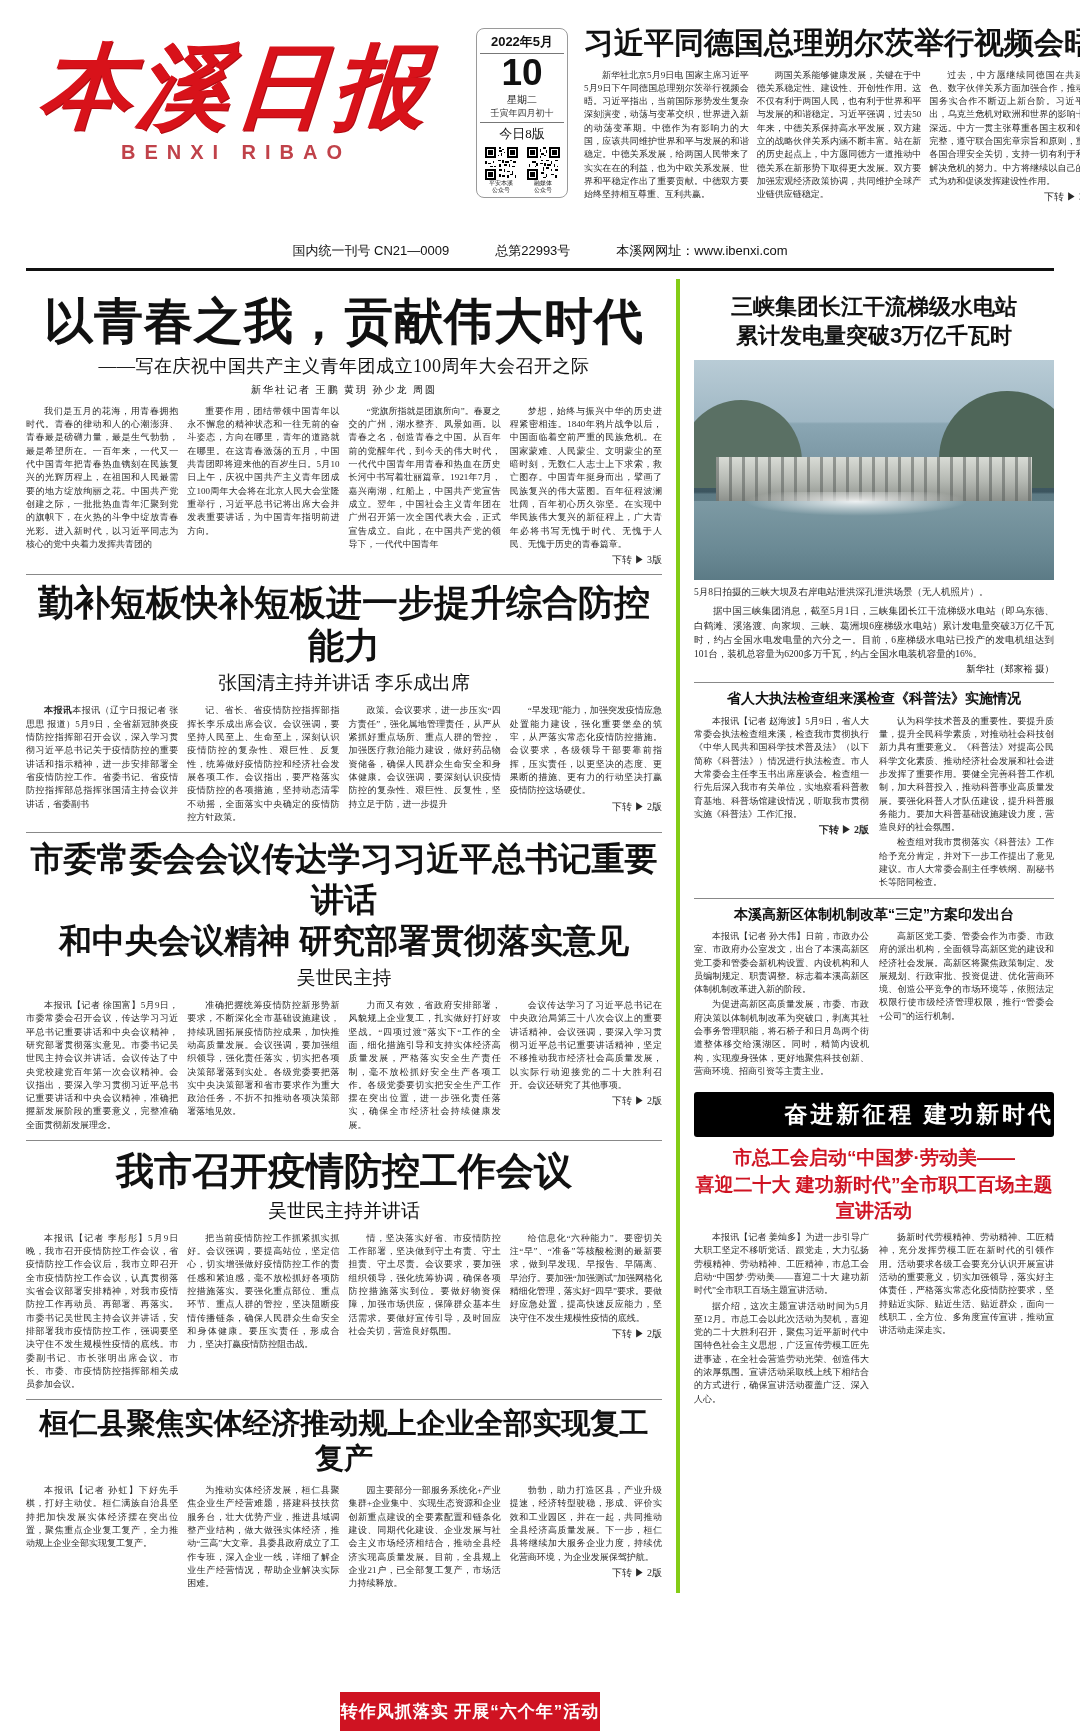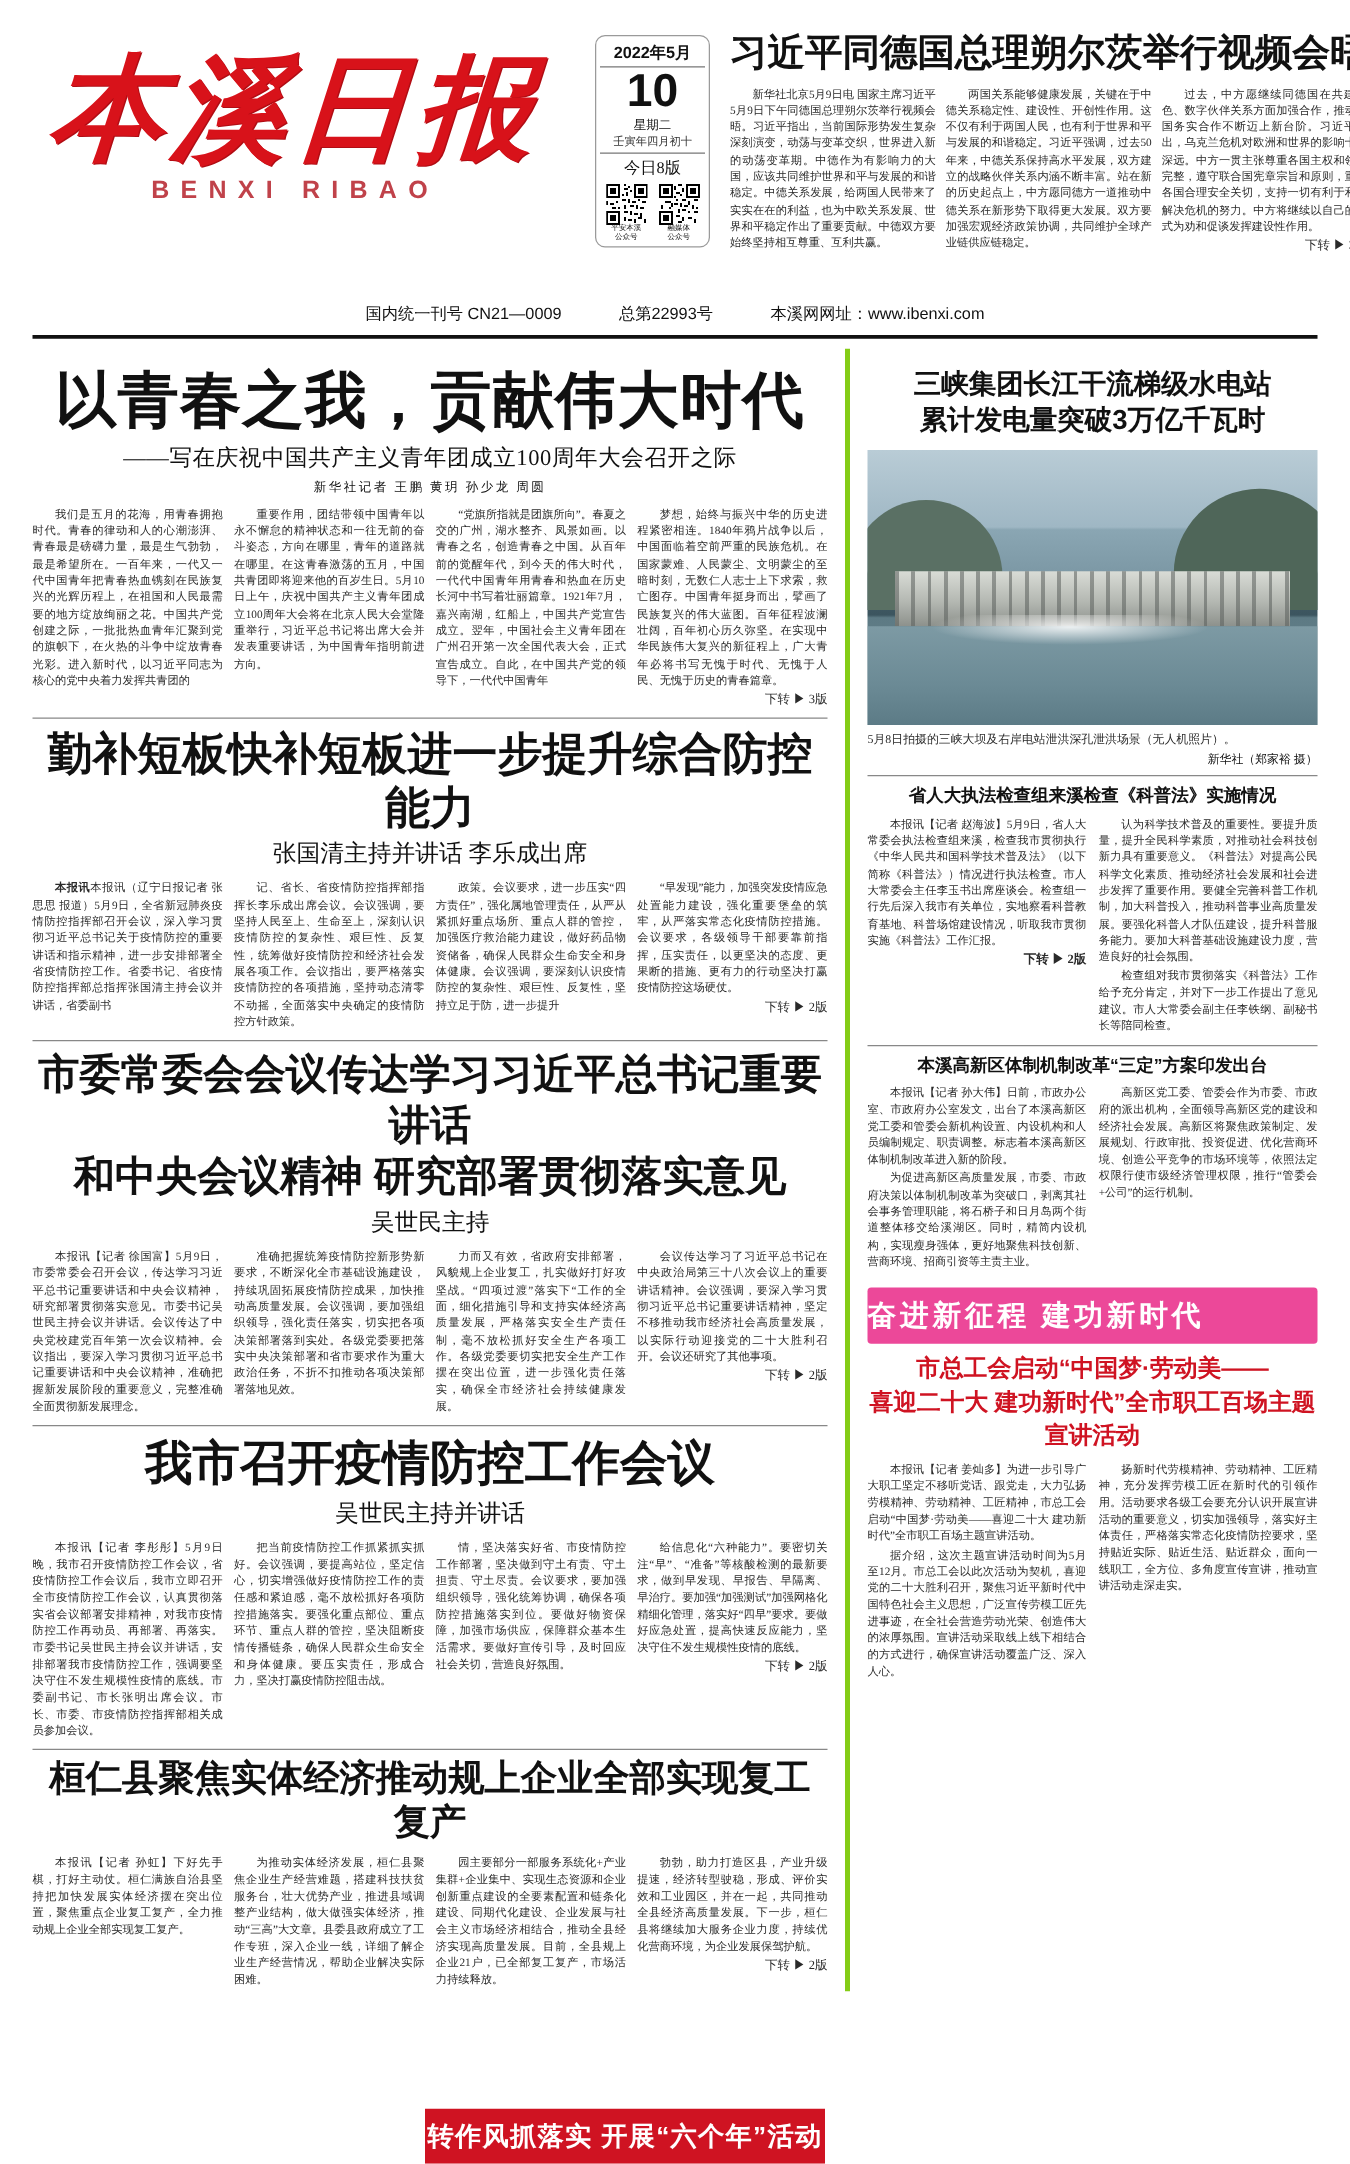--- a/index.html
+++ b/index.html
@@ -142,35 +142,35 @@
     background:radial-gradient(ellipse at 50% 40%, rgba(255,255,255,.85), rgba(255,255,255,0) 70%); }
   .hill-l { position:absolute; left:-4%; top:18%; width:34%; height:40%;
     background:#5a7064; border-radius:50% 50% 10% 10%/70% 70% 10% 10%; }
   .hill-r { position:absolute; right:-6%; top:14%; width:38%; height:44%;
     background:#4f6659; border-radius:50% 50% 10% 10%/70% 70% 10% 10%; }
   .photo-cap { font-size:9.5px; line-height:1.5; text-align:justify; margin-top:5px; color:#2a2a2a; }
   .credit { text-align:right; font-size:9.5px; margin-top:2px; }
 
   
   .red-banner {
-    margin-top:12px; background:#ec4899; color:#fff;
+    margin-top:12px; background:#000000; color:#fff;
     font-family:"Liberation Sans", sans-serif; font-weight:bold;
-    font-size:23px; text-align:left; letter-spacing:3px;
+    font-size:23px; text-align:right; letter-spacing:3px;
     padding:7px 0; border-radius:3px;
   }
   .red-head {
     font-family:"Liberation Sans", sans-serif; font-weight:bold;
     color:#cf1322; font-size:19px; text-align:center; line-height:1.38; margin-top:8px;
   }
 
   .bottom-red {
-    position:absolute; left:340px; bottom:0px; width:320px;
+    position:absolute; left:340px; bottom:0px; width:260px;
     background:#cf1322; color:#fff; text-align:center;
     font-family:"Liberation Sans", sans-serif; font-weight:bold;
-    font-size:21px; padding:8px 0; letter-spacing:1px;
+    font-size:17px; padding:8px 0; letter-spacing:1px;
   }
 
   .jump-r { text-align:right; font-size:10px; font-weight:bold; margin-top:2px;}
 </style>
 </head>
 <body>
 
 <div class="page">
 
   <div class="masthead">
@@ -428,20 +428,21 @@
         <div class="photo">
           <div class="hill-l"></div>
           <div class="hill-r"></div>
           <div class="dam-body"></div>
           <div class="dam-piers"></div>
           <div class="dam-water"></div>
           <div class="dam-spray"></div>
         </div>
 
         <div class="photo-cap">5月8日拍摄的三峡大坝及右岸电站泄洪深孔泄洪场景（无人机照片）。</div>
+        <div class="photo-cap" style="text-indent:2em;">据中国三峡集团消息，截至5月1日，三峡集团长江干流梯级水电站（即乌东德、白鹤滩、溪洛渡、向家坝、三峡、葛洲坝6座梯级水电站）累计发电量突破3万亿千瓦时，约占全国水电发电量的六分之一。目前，6座梯级水电站已投产的发电机组达到101台，装机总容量为6200多万千瓦，约占全国水电装机容量的16%。</div>
         <div class="credit">新华社（郑家裕 摄）</div>
       </div>
 
       <div class="rule-hair"></div>
 
       <div>
         <div class="r-head-sm">省人大执法检查组来溪检查《科普法》实施情况</div>
         <div class="cols2">
           <div class="body-col">
             <p>本报讯【记者 赵海波】5月9日，省人大常委会执法检查组来溪，检查我市贯彻执行《中华人民共和国科学技术普及法》（以下简称《科普法》）情况进行执法检查。市人大常委会主任李玉书出席座谈会。检查组一行先后深入我市有关单位，实地察看科普教育基地、科普场馆建设情况，听取我市贯彻实施《科普法》工作汇报。</p>

